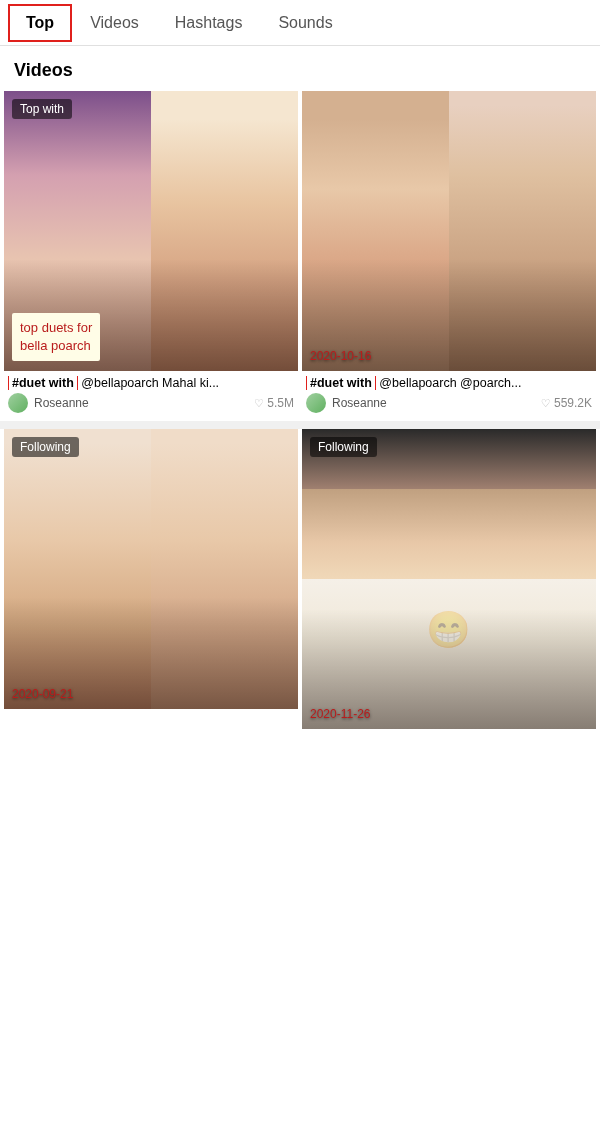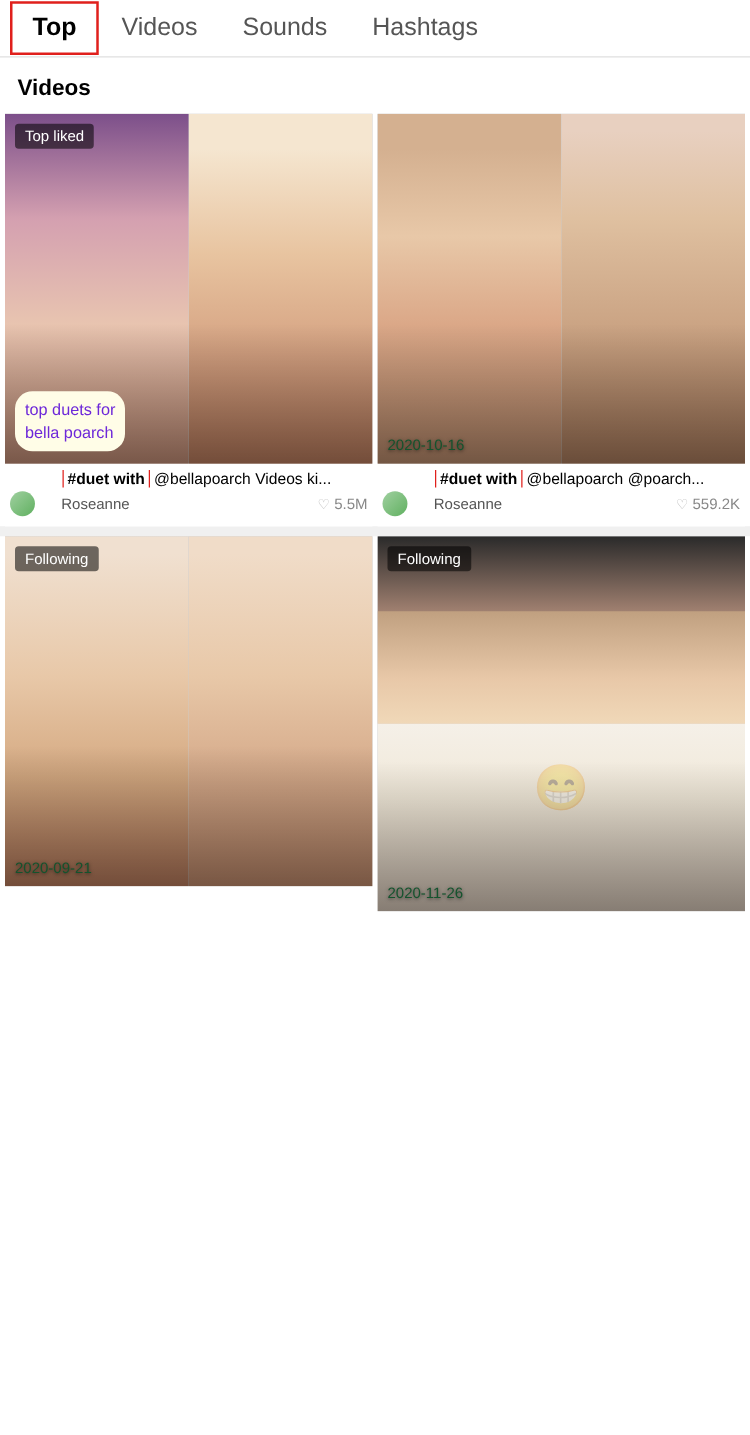--- a/index.html
+++ b/index.html
@@ -15,21 +15,21 @@
     .tab-bar {
       display: flex;
       align-items: center;
       border-bottom: 1px solid #e0e0e0;
       padding: 0 8px;
       height: 46px;
       background: #fff;
     }
     .tab-item {
       padding: 12px 18px;
-      font-size: 20px;
+      font-size: 16px;
       color: #555;
       cursor: pointer;
       position: relative;
       font-weight: 400;
     }
     .tab-item.active {
       font-weight: 700;
       color: #000;
       border: 2px solid #e0201c;
       padding: 8px 16px;
@@ -105,40 +105,40 @@
       border-radius: 3px;
       font-weight: 500;
       z-index: 2;
     }
 
     
     .video-date {
       position: absolute;
       bottom: 8px;
       left: 8px;
-      color: #14532d;
+      color: #b91c1c;
       font-size: 12px;
       font-weight: 500;
       z-index: 2;
       text-shadow: 0 1px 3px rgba(0,0,0,0.6);
     }
 
     
     .annotation-box {
       position: absolute;
       bottom: 10px;
       left: 8px;
       background: #fffde7;
       border: none;
       font-size: 13px;
       font-weight: 500;
-      color: #6d28d9;
+      color: #b91c1c;
       padding: 6px 8px;
       line-height: 1.4;
-      border-radius: 14px;
+      border-radius: 2px;
       max-width: 82%;
       z-index: 3;
     }
 
     
     .video-info {
       padding: 5px 4px 8px 4px;
       background: #fff;
     }
 
@@ -152,27 +152,26 @@
     }
 
     .video-desc .hashtag-highlight {
       display: inline;
       background: transparent;
       border: 1.5px solid #e0201c;
       border-radius: 2px;
       padding: 1px 3px;
       color: #000;
       font-weight: 600;
-      margin-left: 42px;
     }
 
     .video-meta {
       display: flex;
       align-items: center;
-      gap: 21px;
+      gap: 6px;
       font-size: 12px;
       color: #555;
     }
 
     .avatar-circle {
       width: 20px;
       height: 20px;
       border-radius: 50%;
       background: linear-gradient(135deg, #a0d0a0, #60b060);
       flex-shrink: 0;
@@ -205,45 +204,45 @@
     .grid-cell {
       background: #fff;
     }
   </style>
 </head>
 <body>
 
 <div class="tab-bar">
   <div class="tab-item active">Top</div>
   <div class="tab-item">Videos</div>
+  <div class="tab-item">Hashtags</div>
   <div class="tab-item">Sounds</div>
-  <div class="tab-item">Hashtags</div>
 </div>
 
 <div class="section-title">Videos</div>
 
 <div class="grid-row">
 
   <div class="grid-cell">
     <div class="video-thumbnail">
       <div class="thumb-half left">
           <div class="face-bg card1-left"></div>
         </div>
       <div class="thumb-half right">
           <div class="face-bg card1-right"></div>
         </div>
       <div class="dark-overlay"></div>
-      <div class="video-badge">Top liked</div>
+      <div class="video-badge">Top with</div>
       <div class="annotation-box">top duets for<br>bella poarch</div>
     </div>
     <div class="video-info">
       <div class="video-desc">
         <span class="hashtag-highlight">#duet with</span>
         <span>@bellapoarch</span>
-        <span> Videos ki...</span>
+        <span> Mahal ki...</span>
       </div>
       <div class="video-meta">
         <div class="avatar-circle"></div>
         <span>Roseanne</span>
         <span class="like-icon">
           <span class="heart-icon">♡</span>
           <span>5.5M</span>
         </span>
       </div>
     </div>

